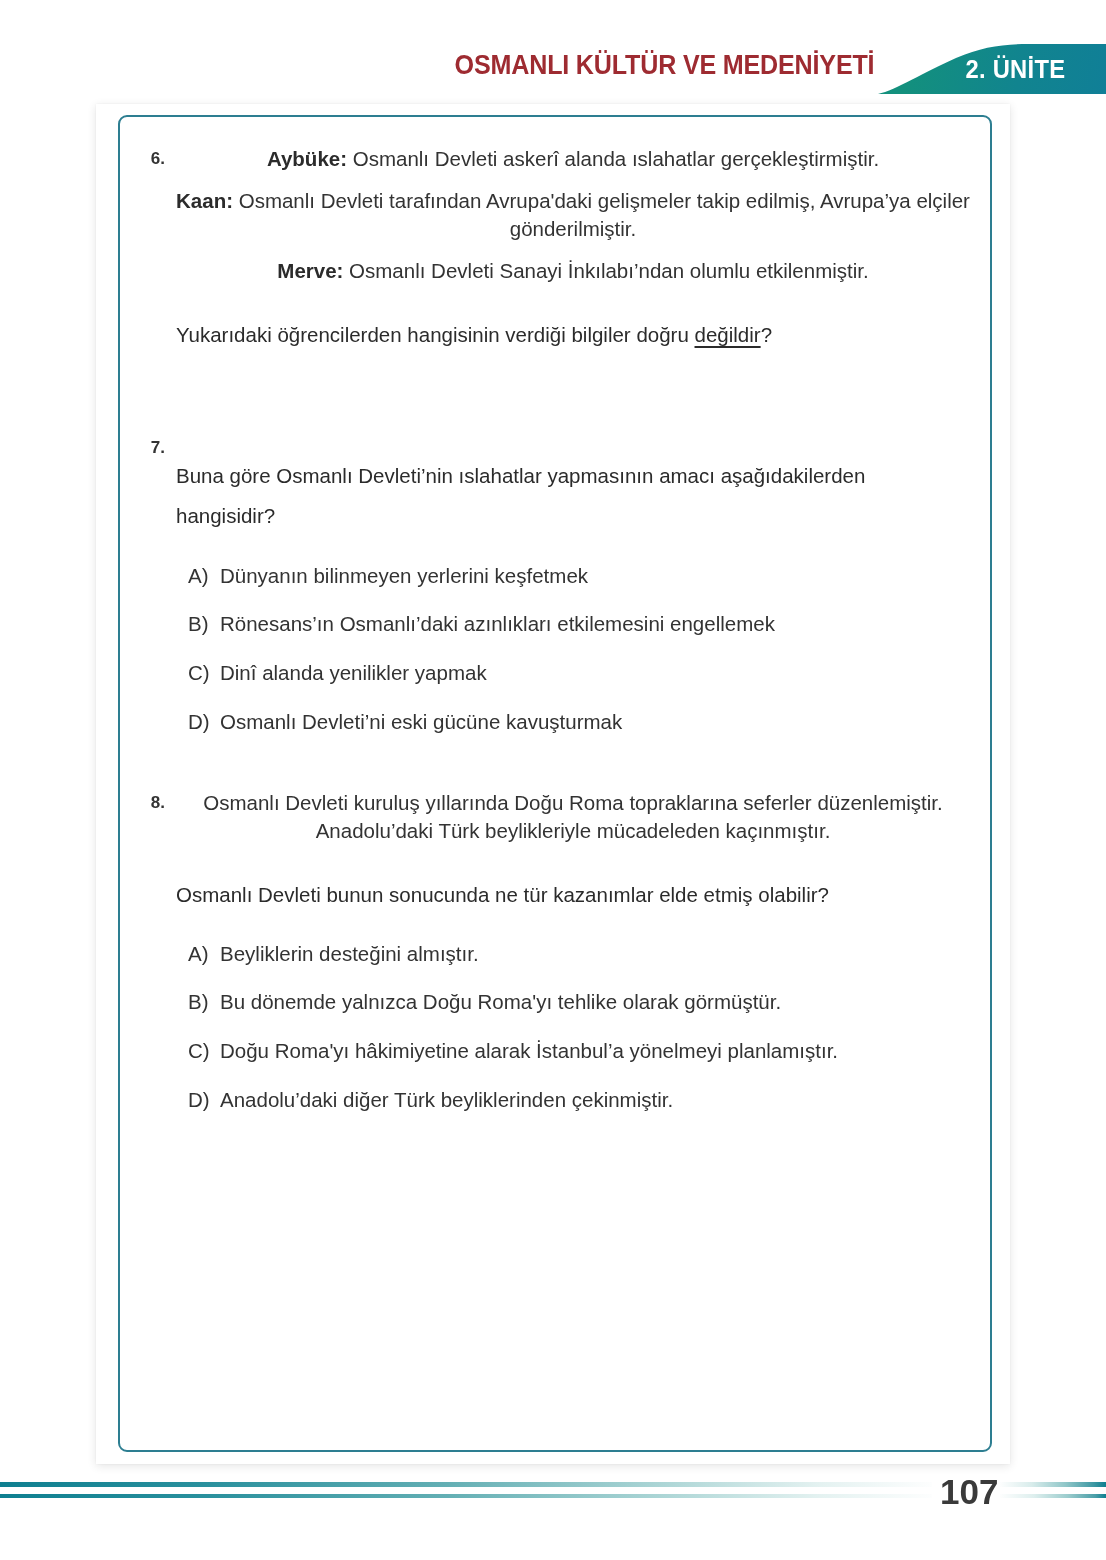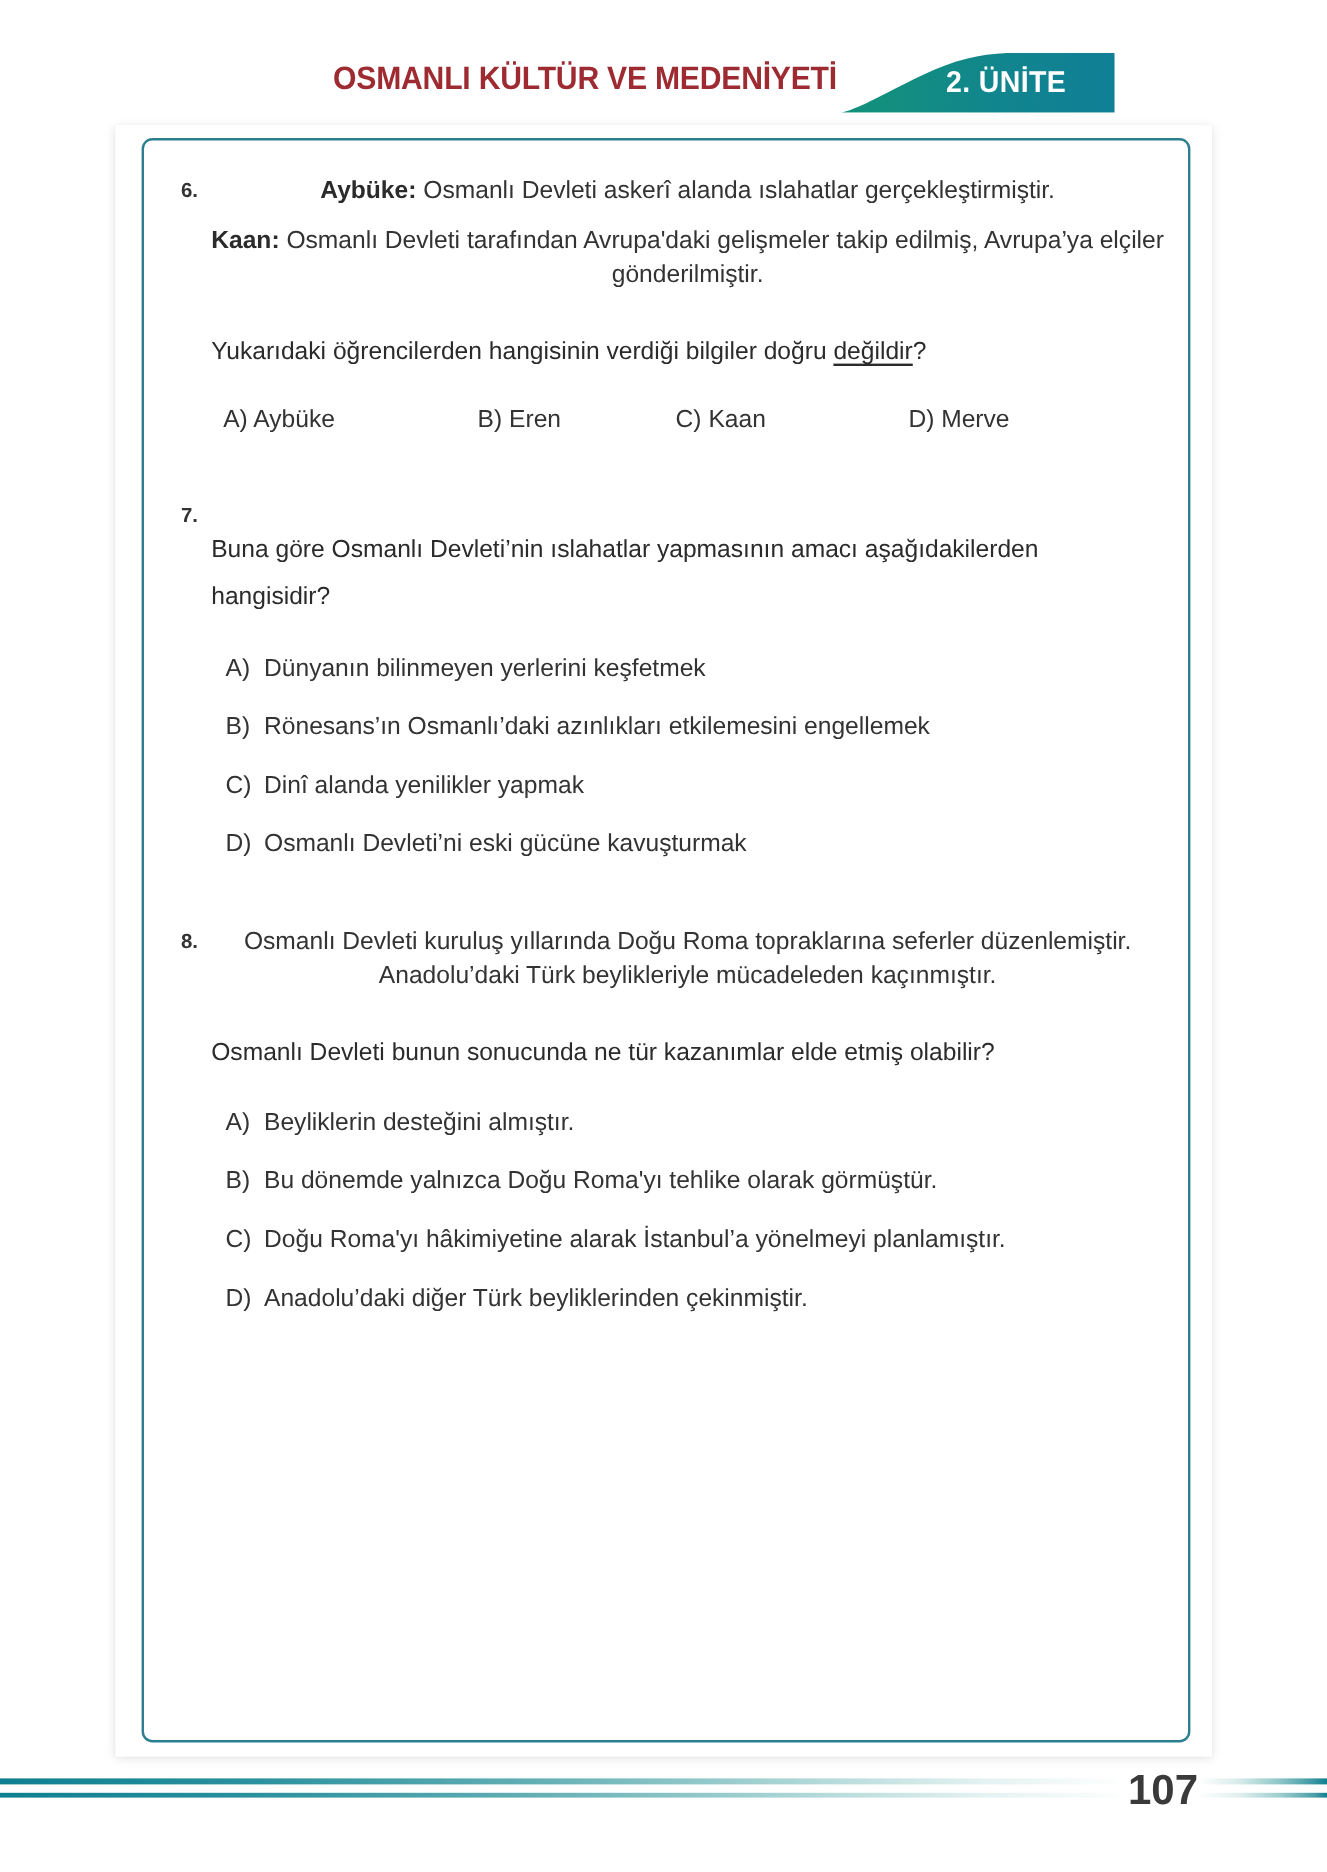--- a/index.html
+++ b/index.html
@@ -17,21 +17,21 @@
     width: 1106px;
     height: 1560px;
     background: #ffffff;
   }
 
   
   .header {
     position: absolute;
     top: 44px;
     left: 0;
-    width: 929px;
+    width: 1106px;
     height: 52px;
   }
 
   .header-title {
     position: absolute;
     right: 232px;
     top: 6px;
     font-size: 27px;
     font-weight: bold;
     color: #9E2B31;
@@ -265,35 +265,32 @@
 
             <div class="para">
               <span class="speaker">Aybüke:</span><span> Osmanlı Devleti askerî alanda ıslahatlar gerçekleştirmiştir.</span>
             </div>
 
 
             <div class="para">
               <span class="speaker">Kaan:</span><span> Osmanlı Devleti tarafından Avrupa'daki gelişmeler takip edilmiş, Avrupa’ya elçiler gönderilmiştir.</span>
             </div>
 
+            <div class="para">
+              <span class="speaker">Merve:</span><span> Osmanlı Devleti Sanayi İnkılabı’ndan olumlu etkilenmiştir.</span>
+            </div>
 
             <div class="gap-b"></div>
 
             <div class="stem">
               <span>Yukarıdaki öğrencilerden hangisinin verdiği bilgiler doğru </span><span class="underline-word">değildir</span><span>?</span>
             </div>
 
             <div class="gap-c"></div>
 
-            <div class="options-inline">
-              <div class="opt-inline">A) Aybüke</div>
-              <div class="opt-inline">B) Eren</div>
-              <div class="opt-inline">C) Kaan</div>
-              <div class="opt-inline">D) Merve</div>
-            </div>
 
           </div>
         </div>
       </div>
 
       <div class="gap-d"></div>
 
       <div class="question">
         <div class="q-head">
           <div class="q-num">7.</div>

